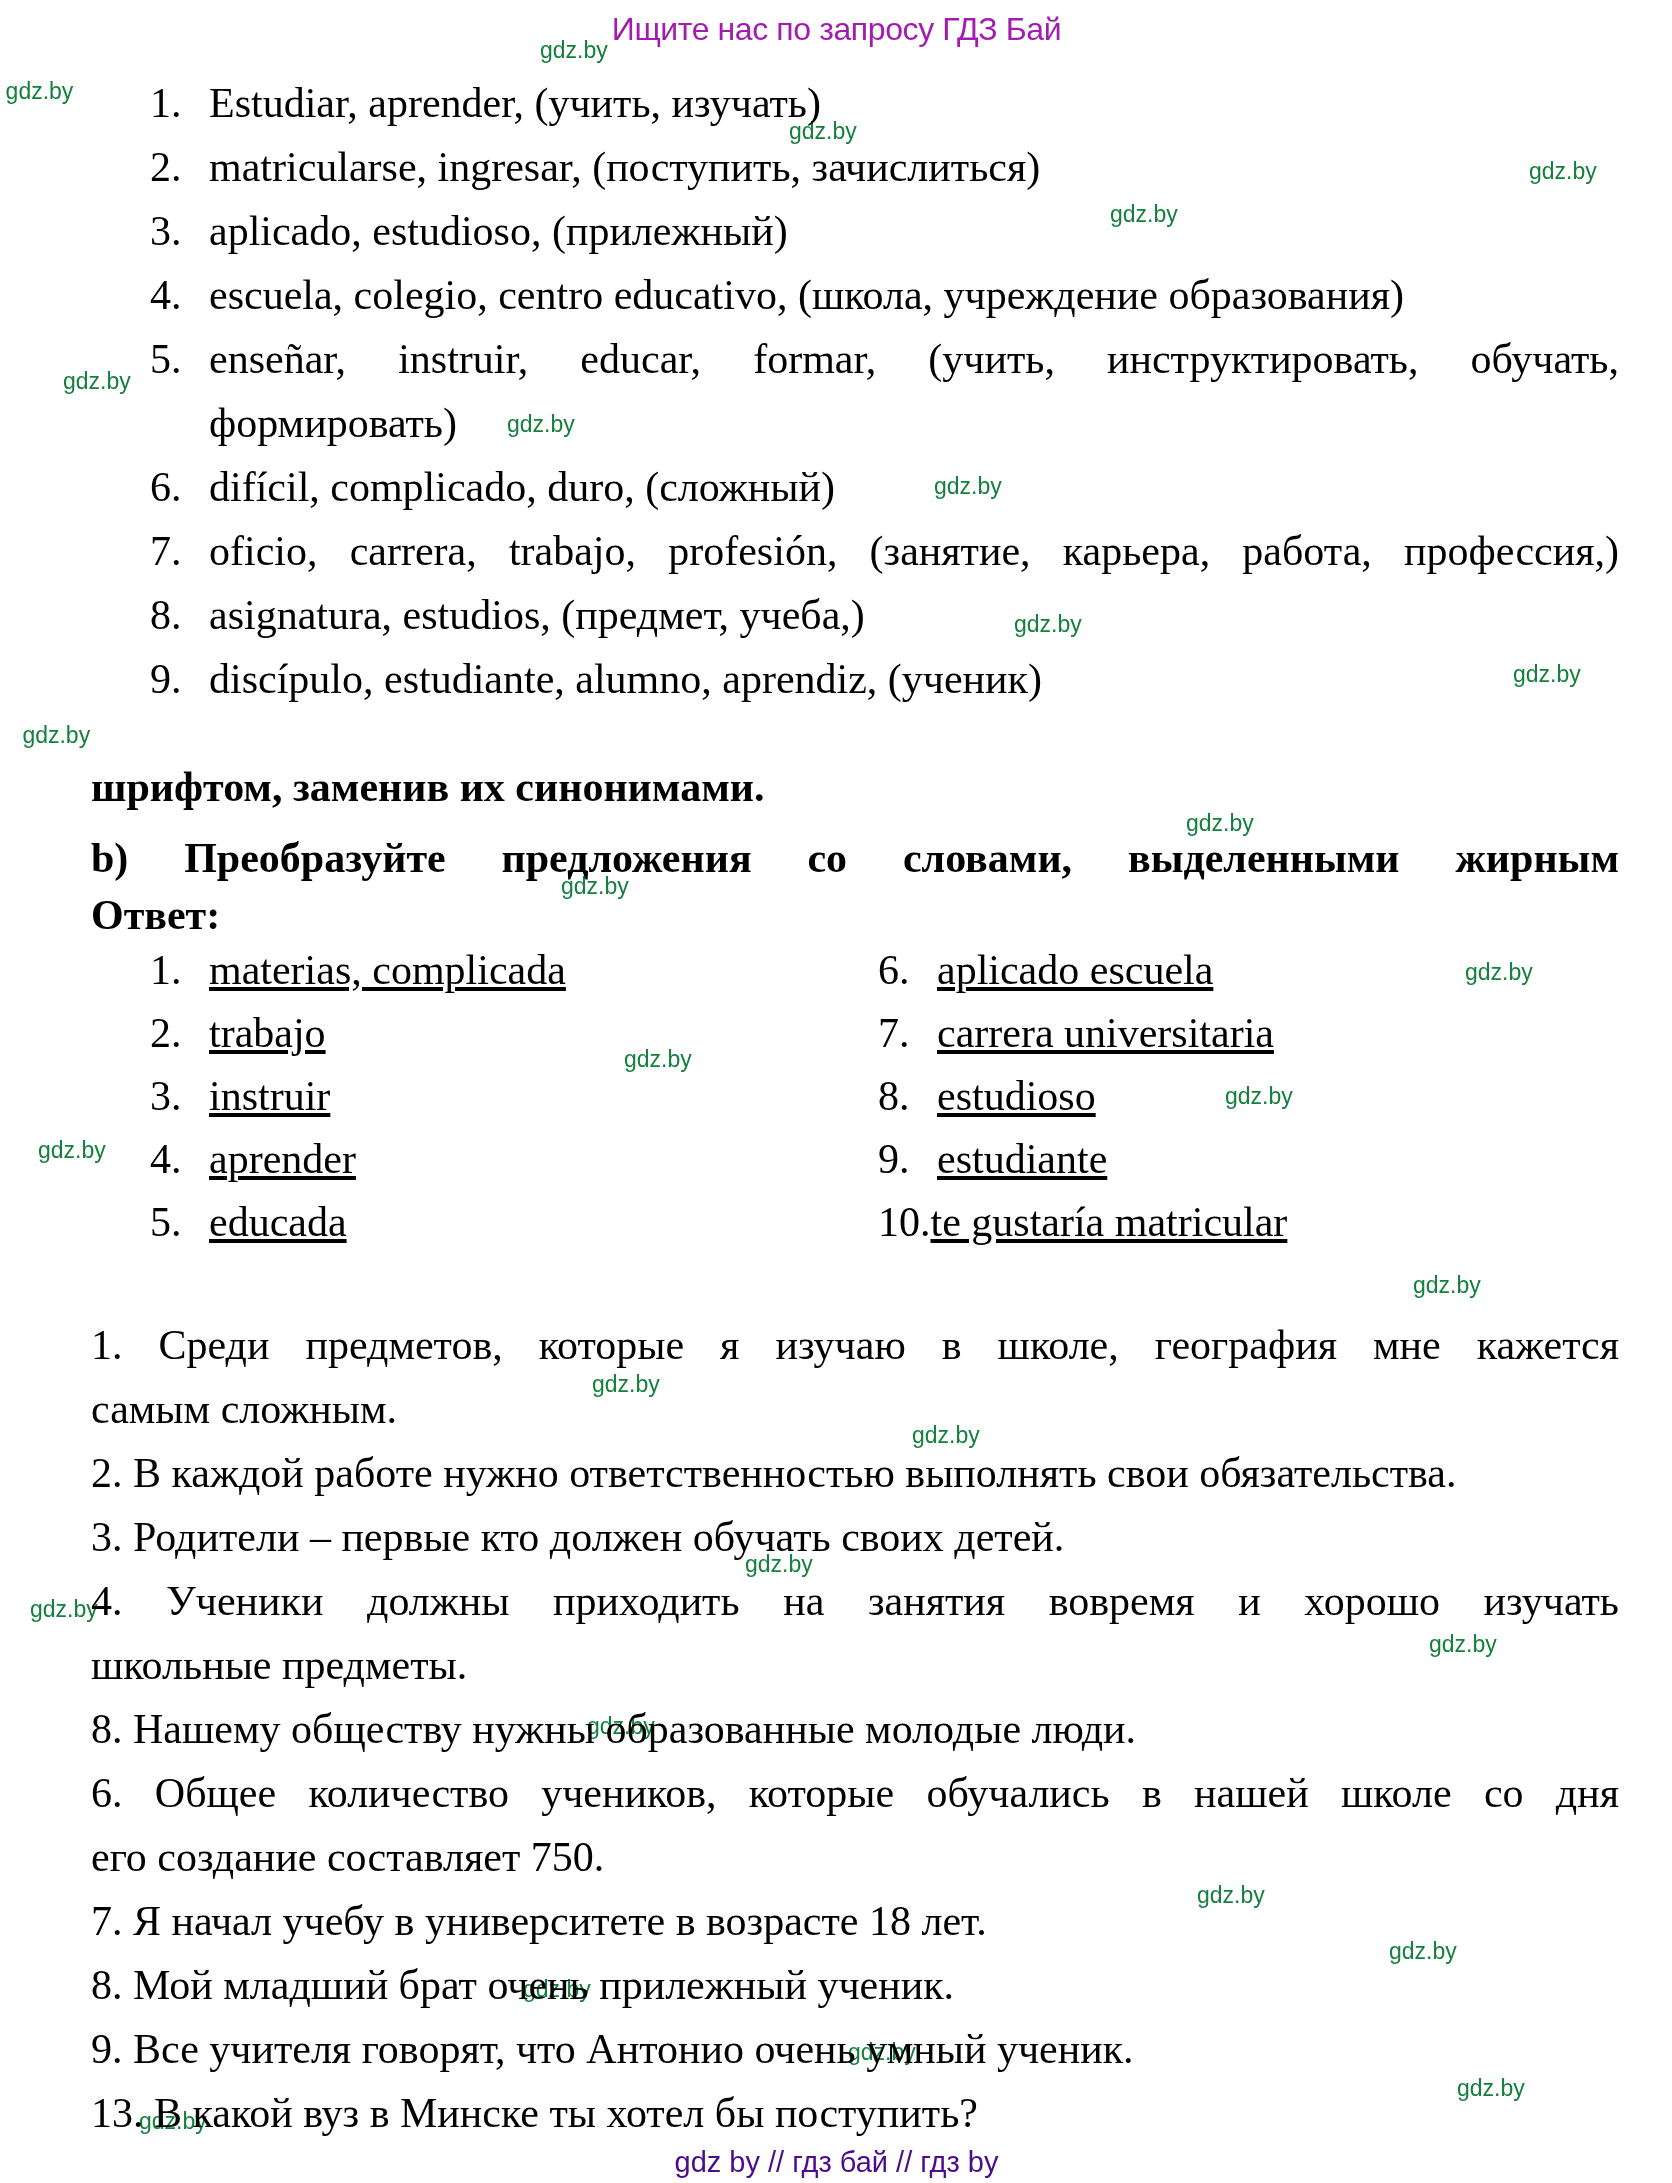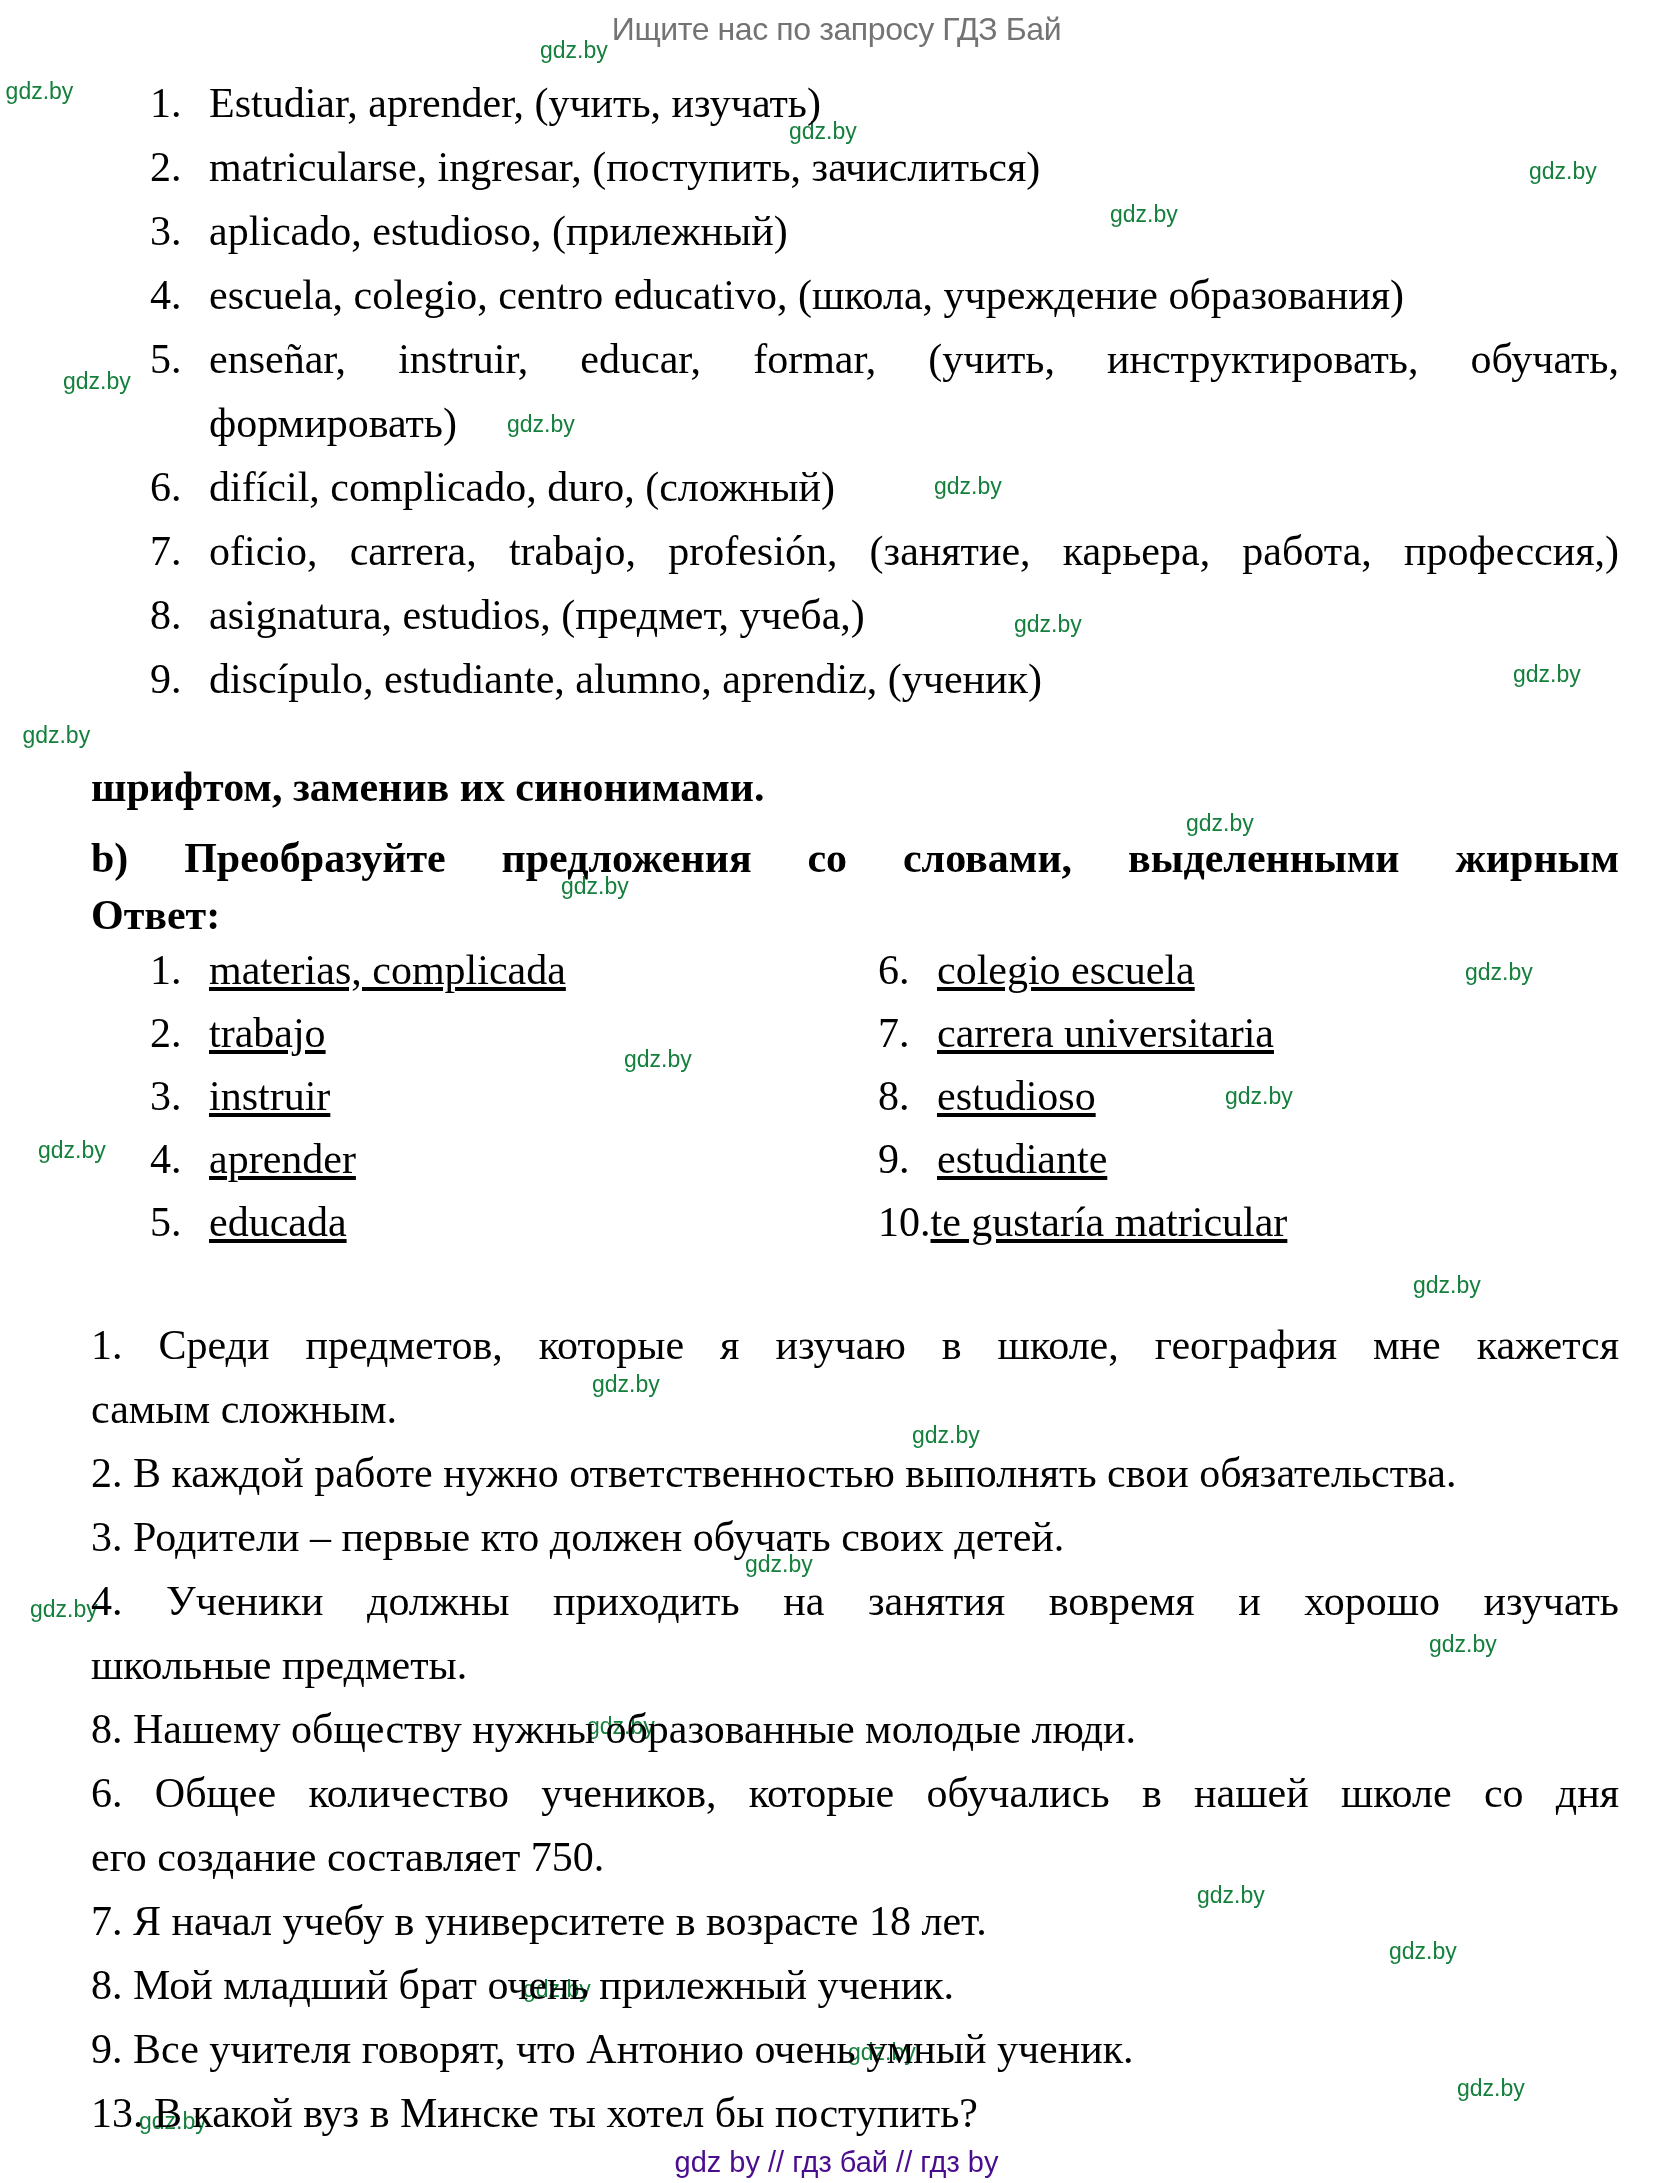--- a/index.html
+++ b/index.html
@@ -38,21 +38,21 @@
   .footer {
     position:absolute; top:2146px; left:0; width:100%; text-align:center;
     font-family:"Liberation Sans","DejaVu Sans",sans-serif; font-size:29px; font-weight:500;
   }
 </style>
 </head>
 <body>
 
 <div class="page">
 
-  <div class="promo" style="color: #737373;">Ищите нас по запросу ГДЗ Бай</div>
+  <div class="promo" style="color: #a21caf;">Ищите нас по запросу ГДЗ Бай</div>
 
   <span class="wm" style="left:540px;top:38px">gdz.by</span>
   <span class="wm" style="left:5.6px;top:79px">gdz.by</span>
   <span class="wm" style="left:789px;top:119px">gdz.by</span>
   <span class="wm" style="left:1529px;top:159px">gdz.by</span>
   <span class="wm" style="left:1110px;top:202px">gdz.by</span>
   <span class="wm" style="left:63px;top:369px">gdz.by</span>
   <span class="wm" style="left:507px;top:412px">gdz.by</span>
   <span class="wm" style="left:934px;top:474px">gdz.by</span>
   <span class="wm" style="left:1014px;top:612px">gdz.by</span>
@@ -99,21 +99,21 @@
   <div class="answer-label">Ответ:</div>
 
   <div class="col colL">
     <div class="line"><span class="num">1.</span><span>materias, complicada</span></div>
     <div class="line"><span class="num">2.</span><span>trabajo</span></div>
     <div class="line"><span class="num">3.</span><span>instruir</span></div>
     <div class="line"><span class="num">4.</span><span>aprender</span></div>
     <div class="line"><span class="num">5.</span><span>educada</span></div>
   </div>
   <div class="col colR">
-    <div class="line"><span class="num">6.</span><span>colegio escuela</span></div>
+    <div class="line"><span class="num">6.</span><span>aplicado escuela</span></div>
     <div class="line"><span class="num">7.</span><span>carrera universitaria</span></div>
     <div class="line"><span class="num">8.</span><span>estudioso</span></div>
     <div class="line"><span class="num">9.</span><span>estudiante</span></div>
     <div class="line"><span class="num tight">10.</span><span>te gustaría matricular</span></div>
   </div>
 
   <div class="sentences">
     <div class="line just">1. Среди предметов, которые я изучаю в школе, география мне кажется</div>
     <div class="line">самым сложным.</div>
     <div class="line">2. В каждой работе нужно ответственностью выполнять свои обязательства.</div>

